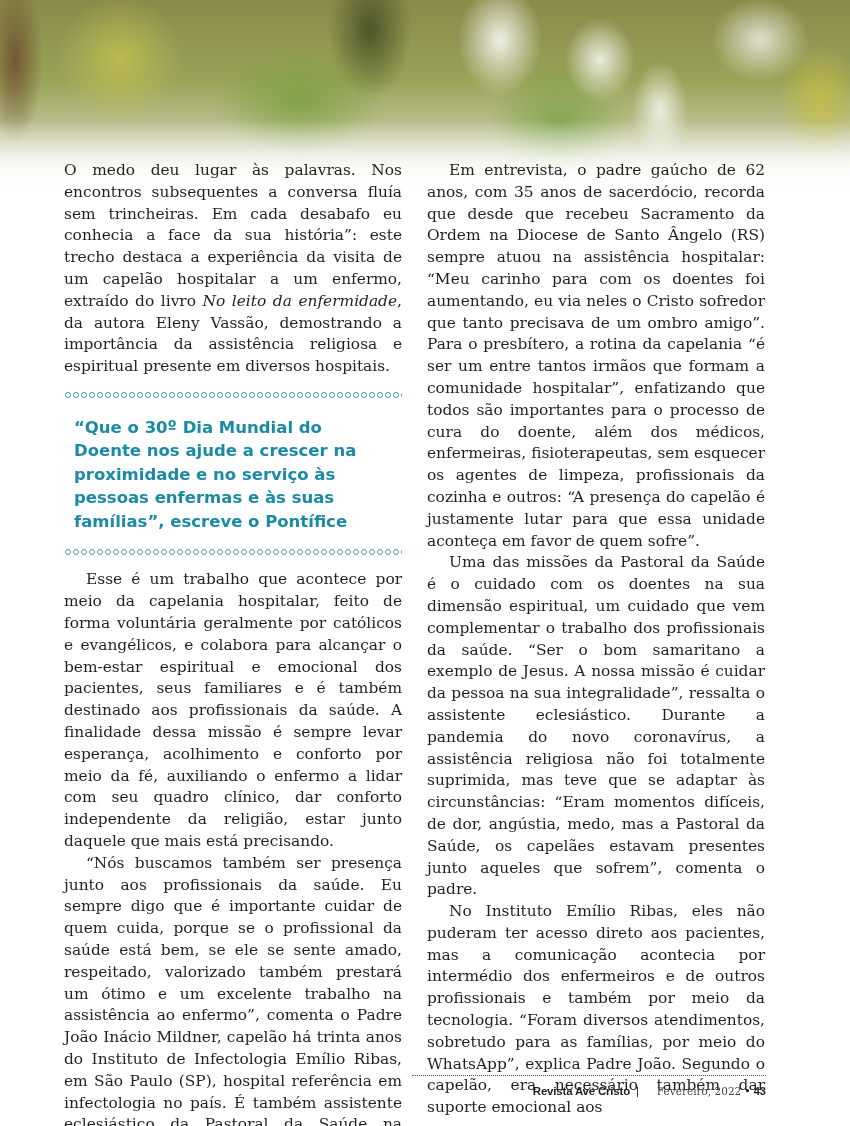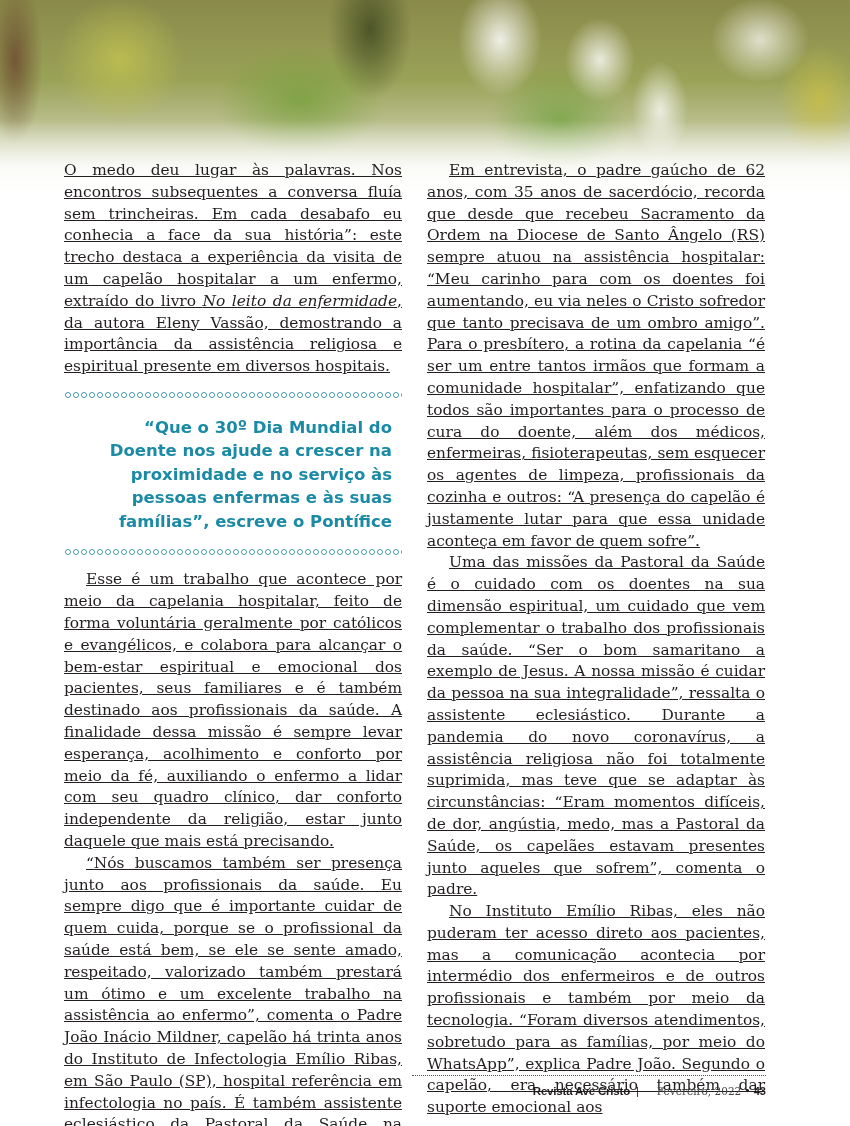--- a/index.html
+++ b/index.html
@@ -27,38 +27,38 @@
   .hero::after {
     content: ""; position: absolute; left: 0; right: 0; bottom: 0; height: 80px;
     background: linear-gradient(180deg, rgba(255,255,255,0) 0%, rgba(255,255,255,0.85) 60%, #ffffff 100%);
   }
   .col {
     position: absolute; top: 160px; width: 338px;
     font-size: 15.4px; line-height: 21.8px; text-align: justify;
   }
   .col-left { left: 64px; }
   .col-right { left: 427px; width: 338px; }
-  .col p { margin: 0; text-decoration: underline; }
+  .col p { margin: 0; }
   .col p.indent { text-indent: 22px; }
   .col p.noindent { text-indent: 0; }
   .pull {
     margin: 12px 0 12px 0;
     text-align: center;
   }
   .wave {
     height: 10px; width: 338px;
     background-image: radial-gradient(circle at 4px 5px, transparent 2px, #5aa5b8 2.1px, #5aa5b8 2.8px, transparent 3px);
     background-size: 8px 10px;
   }
   .pull-text {
     font-family: "DejaVu Sans", sans-serif;
     font-weight: bold; color: #1b8aa5;
     font-size: 16.5px; line-height: 23.5px;
     padding: 16px 10px 14px 10px;
-    text-align: right;
+    text-align: left;
   }
   .footer-rule {
     position: absolute; left: 412px; top: 1075px; width: 354px; height: 0;
     border-top: 1px dotted #555;
   }
   .footer {
     position: absolute; right: 84px; top: 1085px;
     font-size: 11px; color: #231f20; white-space: nowrap;
   }
   .footer .brand { font-family: "Liberation Sans", sans-serif; font-weight: bold; font-size: 11.5px; letter-spacing: -0.2px; }

